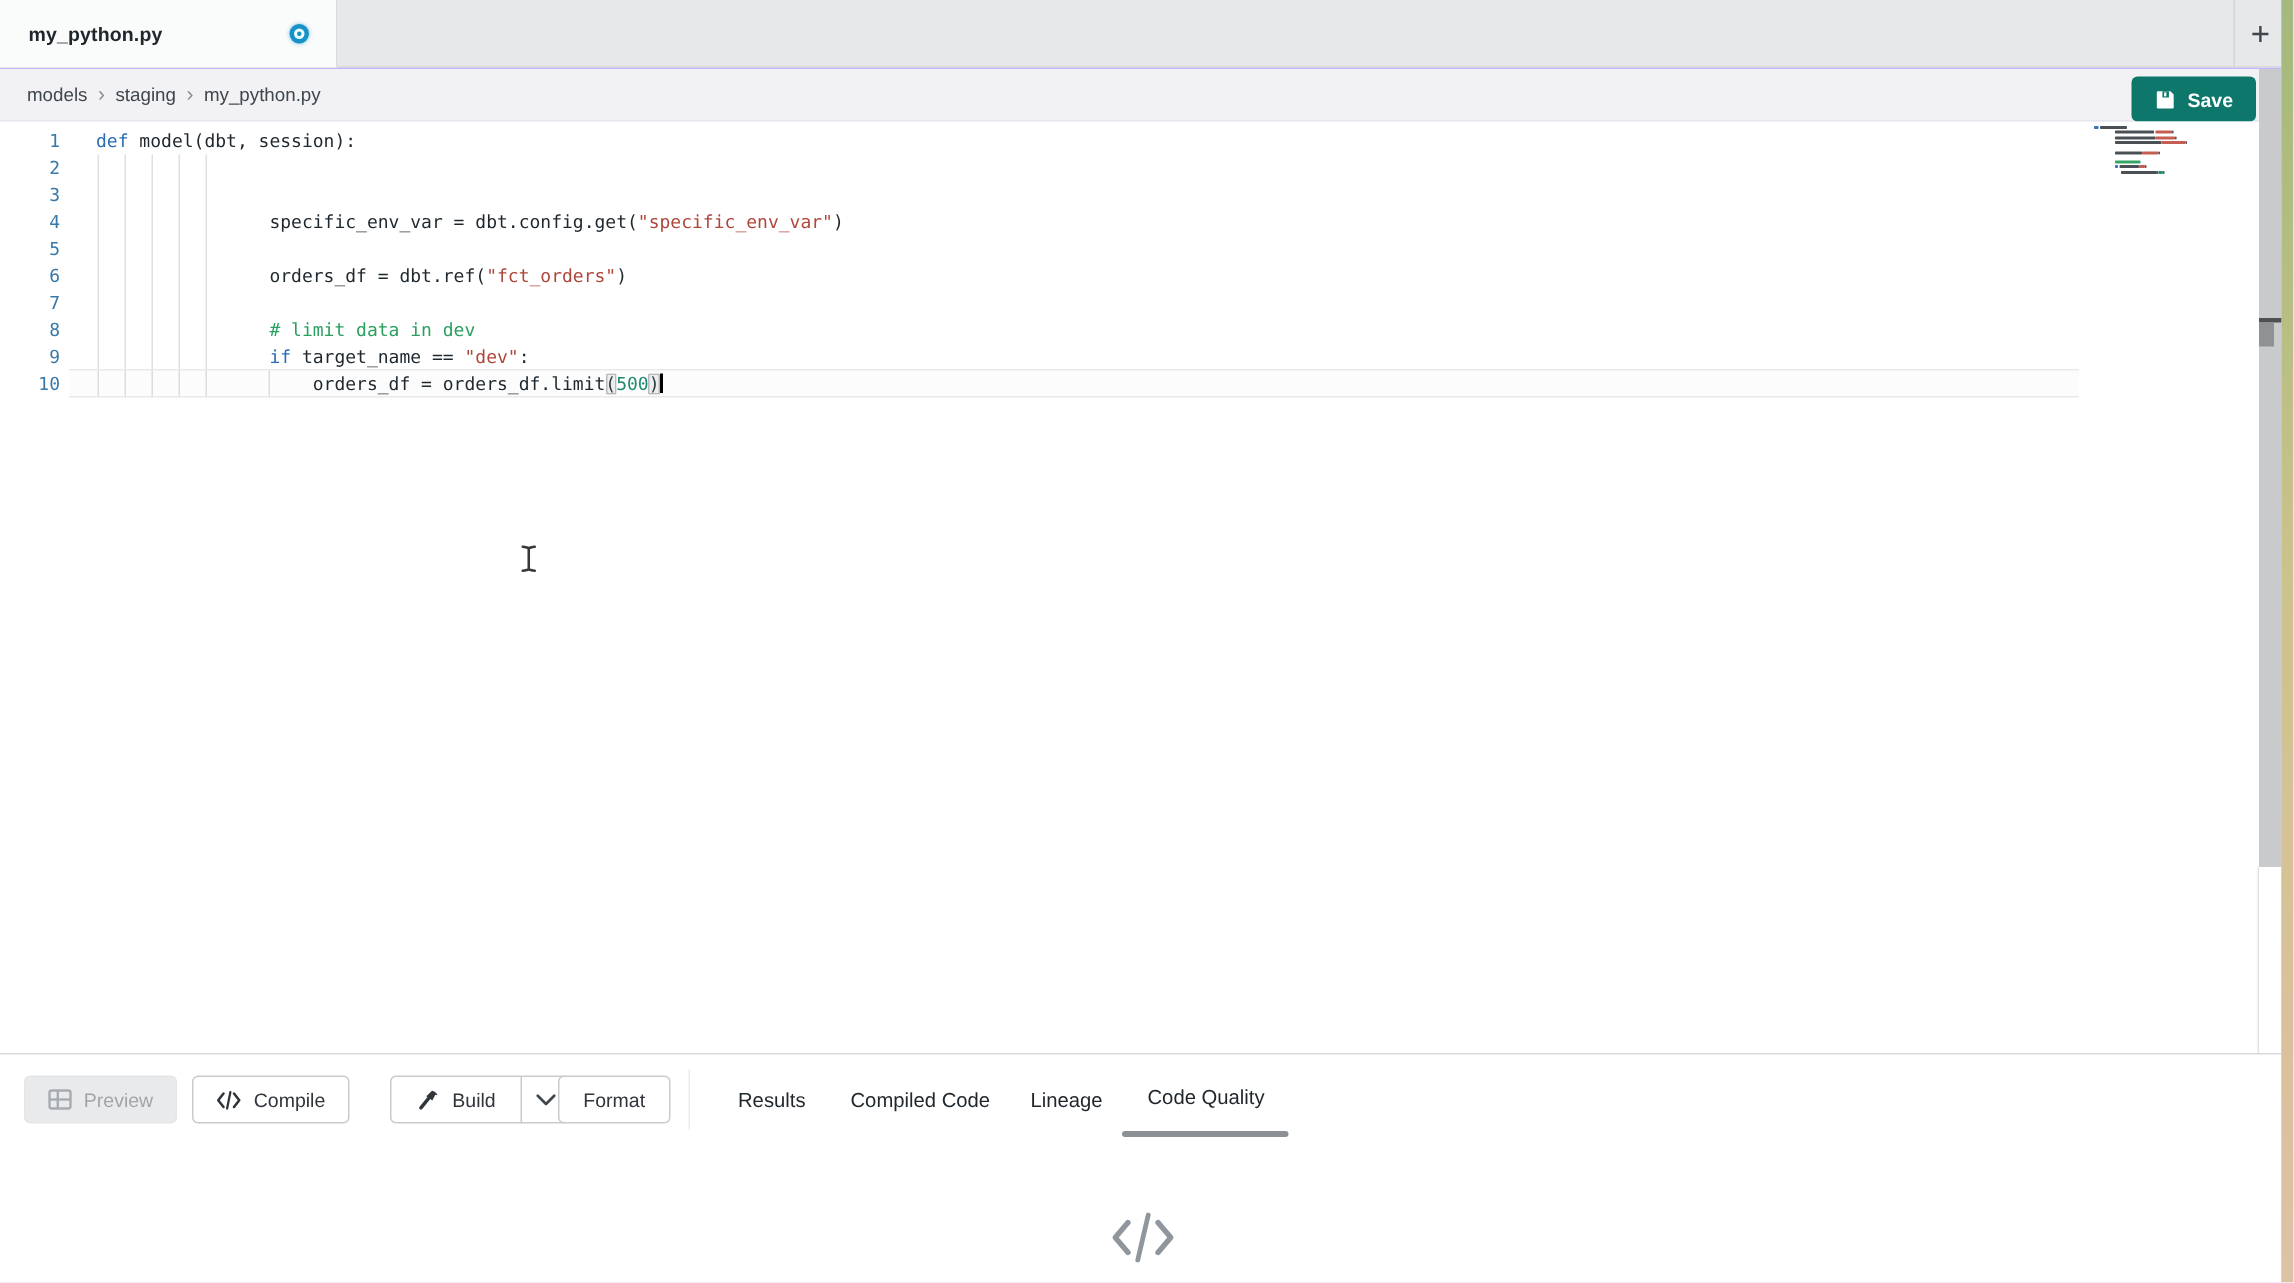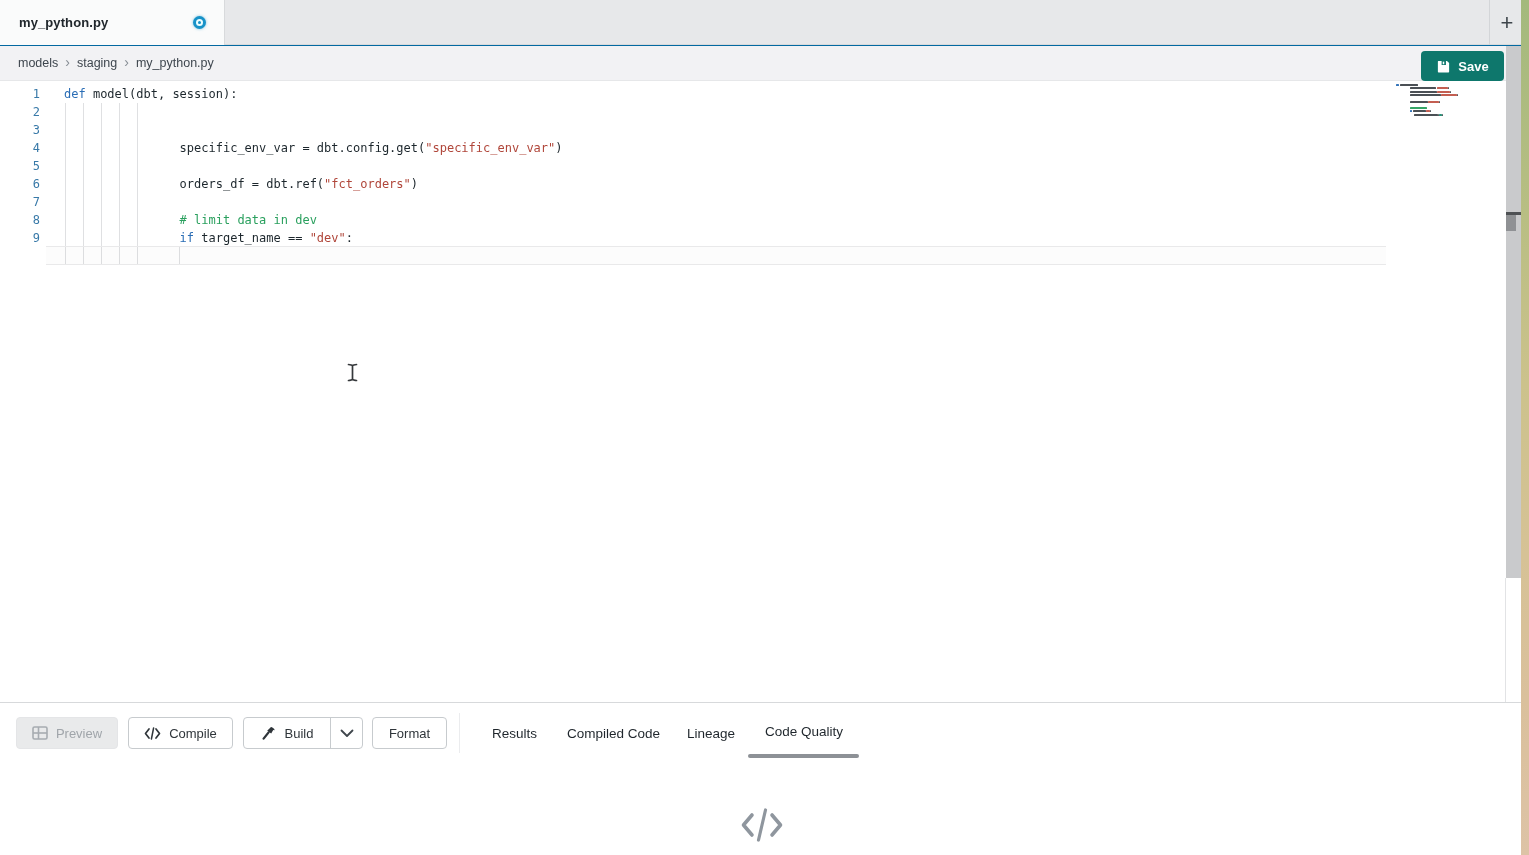--- a/index.html
+++ b/index.html
@@ -1,18 +1,18 @@
 <!DOCTYPE html>
 <html style="--accent: #0e776c; --dot: #1792c8; --kw: #2a6db5; --str: #b0463a; --com: #2aa05e; --num: #1d8a70; --plain: #1d272d;"><head>
 <meta charset="utf-8">
 <style>
   * { margin:0; padding:0; box-sizing:border-box; }
   html,body { width:1529px; height:855px; overflow:hidden; }
   body { font-family:"Liberation Sans", sans-serif; background:#fff; }
-  #app { position:relative; width:1529px; height:855px; background:#0369a1; overflow:hidden; }
+  #app { position:relative; width:1529px; height:855px; background:#c4b5fd; overflow:hidden; }
 
   
   .desktop-strip { position:absolute; right:0; top:0; width:8px; height:855px;
     background:linear-gradient(180deg,#a3b97d 0%,#b8be83 25%,#ccc28c 45%,#d6c296 65%,#dac09c 82%,#ddc3a6 100%); }
 
   
   .tab-strip { position:absolute; left:0; top:0; width:1521px; height:45px; background:#e7e8ea; border-bottom:1px solid #d8dadc; }
   .file-tab { position:absolute; left:0; top:0; width:225px; height:45px; background:#fafbfb; border-right:1px solid #d8dadc; display:flex; align-items:center; }
   .file-tab .title { margin-left:19px; font-size:13px; font-weight:bold; color:#20272c; letter-spacing:.1px; }
   .dirty-dot { position:absolute; left:193px; top:16px; width:13px; height:13px; border-radius:50%; background:var(--dot); display:flex; align-items:center; justify-content:center; box-shadow:0 0 3px rgba(30,150,200,.55); }
@@ -55,21 +55,21 @@
   .scroll-cursor-line { position:absolute; left:1506px; top:212px; width:15px; height:3px; background:#4e5154; }
   .scroll-thumb { position:absolute; left:1506px; top:215px; width:10px; height:16px; background:#8f9194; }
   .scroll-edge { position:absolute; left:1505px; top:578px; width:1px; height:124px; background:#e2e3e5; }
 
   
   .bottom-panel { position:absolute; left:0; top:702px; width:1521px; height:153px; background:#fff; border-top:1px solid #d7d9db; }
   .btn { position:absolute; top:14px; height:32px; border-radius:4px; display:flex; align-items:center; justify-content:center; gap:8px; font-size:13px; color:#2f353a; background:#fff; border:1px solid #c7cbce; cursor:pointer; }
   .btn.disabled { background:#e9eaeb; border:1px solid #e4e5e7; color:#a0a5aa; cursor:default; }
   .btn-preview { left:16px; width:102px; }
   .btn-compile { left:128px; width:105px;align-items:center; }
-  .build-group { position:absolute; left:243px; top:14px; height:32px; display:flex; border:1px solid #c7cbce; border-radius:4px; background:#fff; }
+  .build-group { position:absolute; left:260px; top:14px; height:32px; display:flex; border:1px solid #c7cbce; border-radius:4px; background:#fff; }
   .build-main { width:86px; display:flex; align-items:center; justify-content:center; gap:8px; font-size:13px; color:#2f353a; cursor:pointer; }
   .build-caret { width:32px; display:flex; align-items:center; justify-content:center; border-left:1px solid #c7cbce; cursor:pointer; }
   .btn-format { left:372px; width:75px; }
   .toolbar-divider { position:absolute; left:459px; top:10px; width:1px; height:40px; background:#ebecee; }
 
   .bottom-tab { position:absolute; top:14px; height:32px; display:flex; align-items:center; font-size:13.5px; color:#1f262c; cursor:pointer; }
   .tab-underline { position:absolute; left:748px; top:51px; width:111px; height:3.5px; background:#8d9196; border-radius:2px; }
 
   .empty-code-icon { position:absolute; left:739px; top:102px; }
 
@@ -124,20 +124,21 @@
     <div id="code-lines">
         <div class="code-line"><span class="ln">1</span><span class="code"><span class="tok-keyword">def</span><span class="tok-plain"> model(dbt, session):</span></span></div>
         <div class="code-line"><span class="ln">2</span></div>
         <div class="code-line"><span class="ln">3</span></div>
         <div class="code-line"><span class="ln">4</span><span class="code"><span class="tok-plain">                specific_env_var = dbt.config.get(</span><span class="tok-string">"specific_env_var"</span><span class="tok-plain">)</span></span></div>
         <div class="code-line"><span class="ln">5</span><span class="code"></span></div>
         <div class="code-line"><span class="ln">6</span><span class="code"><span class="tok-plain">                orders_df = dbt.ref(</span><span class="tok-string">"fct_orders"</span><span class="tok-plain">)</span></span></div>
         <div class="code-line"><span class="ln">7</span><span class="code"></span></div>
         <div class="code-line"><span class="ln">8</span><span class="code"><span class="tok-plain">                </span><span class="tok-comment"># limit data in dev</span></span></div>
         <div class="code-line"><span class="ln">9</span><span class="code"><span class="tok-plain">                </span><span class="tok-keyword">if</span><span class="tok-plain"> target_name == </span><span class="tok-string">"dev"</span><span class="tok-plain">:</span></span></div>
+        <div class="code-line"><span class="ln">10</span><span class="code"><span class="tok-plain">                    orders_df = orders_df.limit</span><span class="tok-bracket">(</span><span class="tok-number">500</span><span class="tok-bracket">)</span><span class="caret"></span></span></div>
       </div>
   </div>
 
   <div id="minimap">
       <i style="left: 0px; top: 0px; width: 2.7px; background: rgb(42, 109, 181);"></i>
       <i style="left: 3.6px; top: 0px; width: 18px; background: rgb(65, 71, 76);"></i>
       <i style="left: 14.4px; top: 3.3px; width: 26.1px; background: rgb(65, 71, 76);"></i>
       <i style="left: 40.5px; top: 3.3px; width: 11.7px; background: rgb(192, 85, 72);"></i>
       <i style="left: 52.2px; top: 3.3px; width: 0.9px; background: rgb(65, 71, 76);"></i>
       <i style="left: 14.4px; top: 6.6px; width: 27px; background: rgb(65, 71, 76);"></i>

